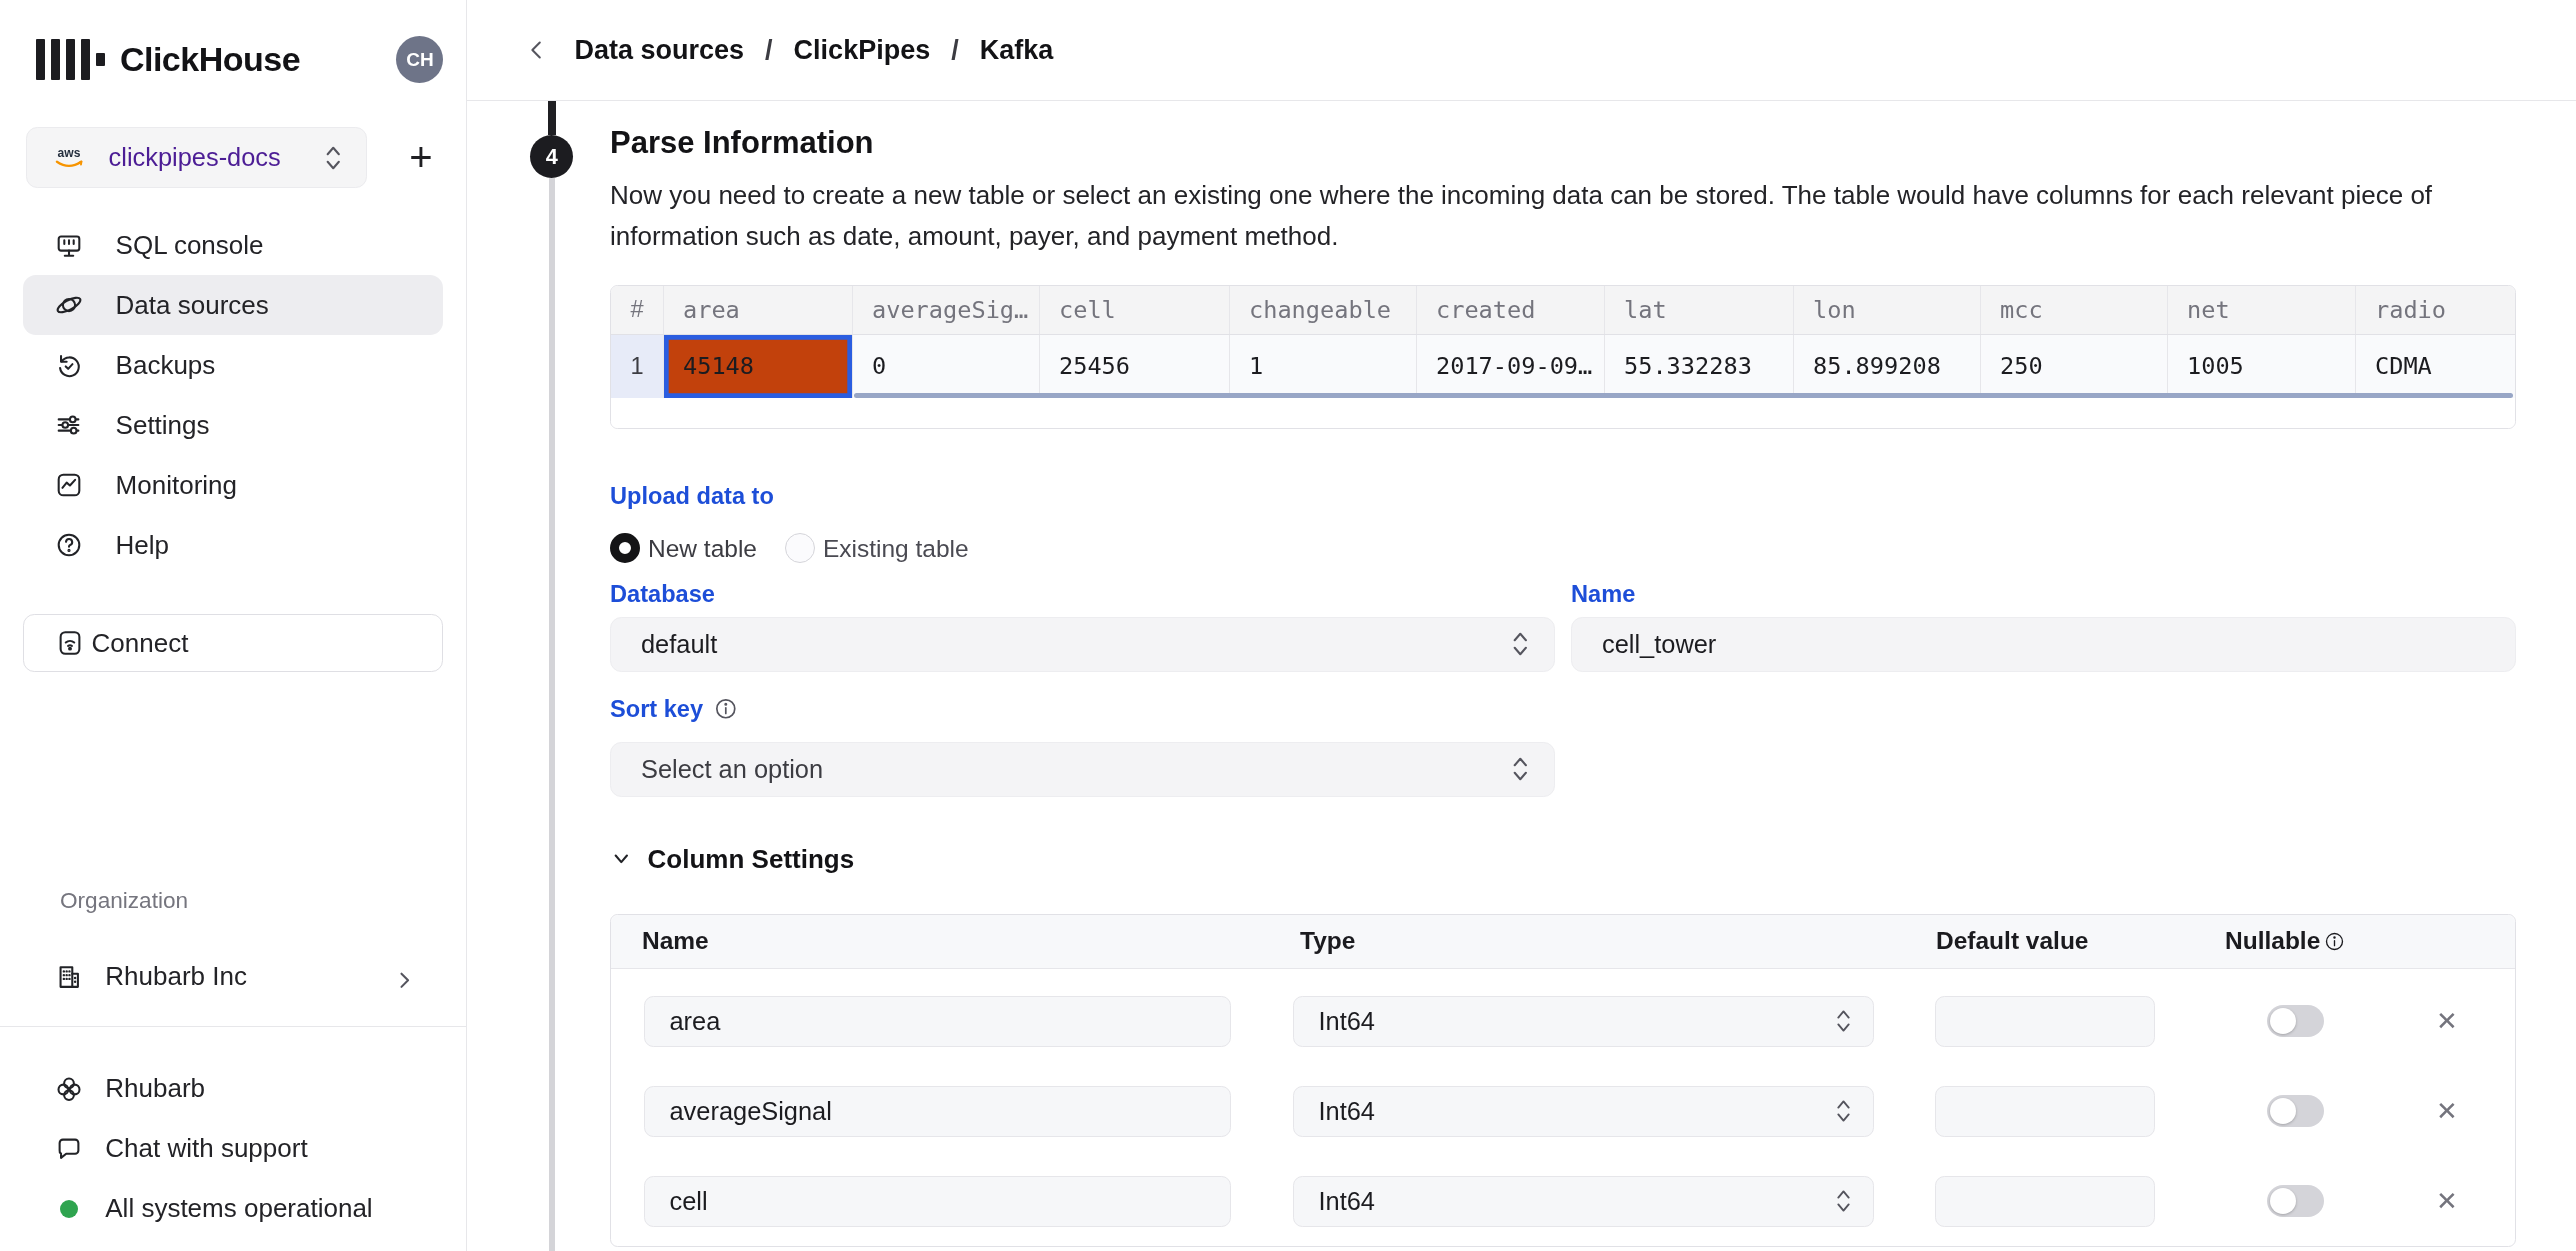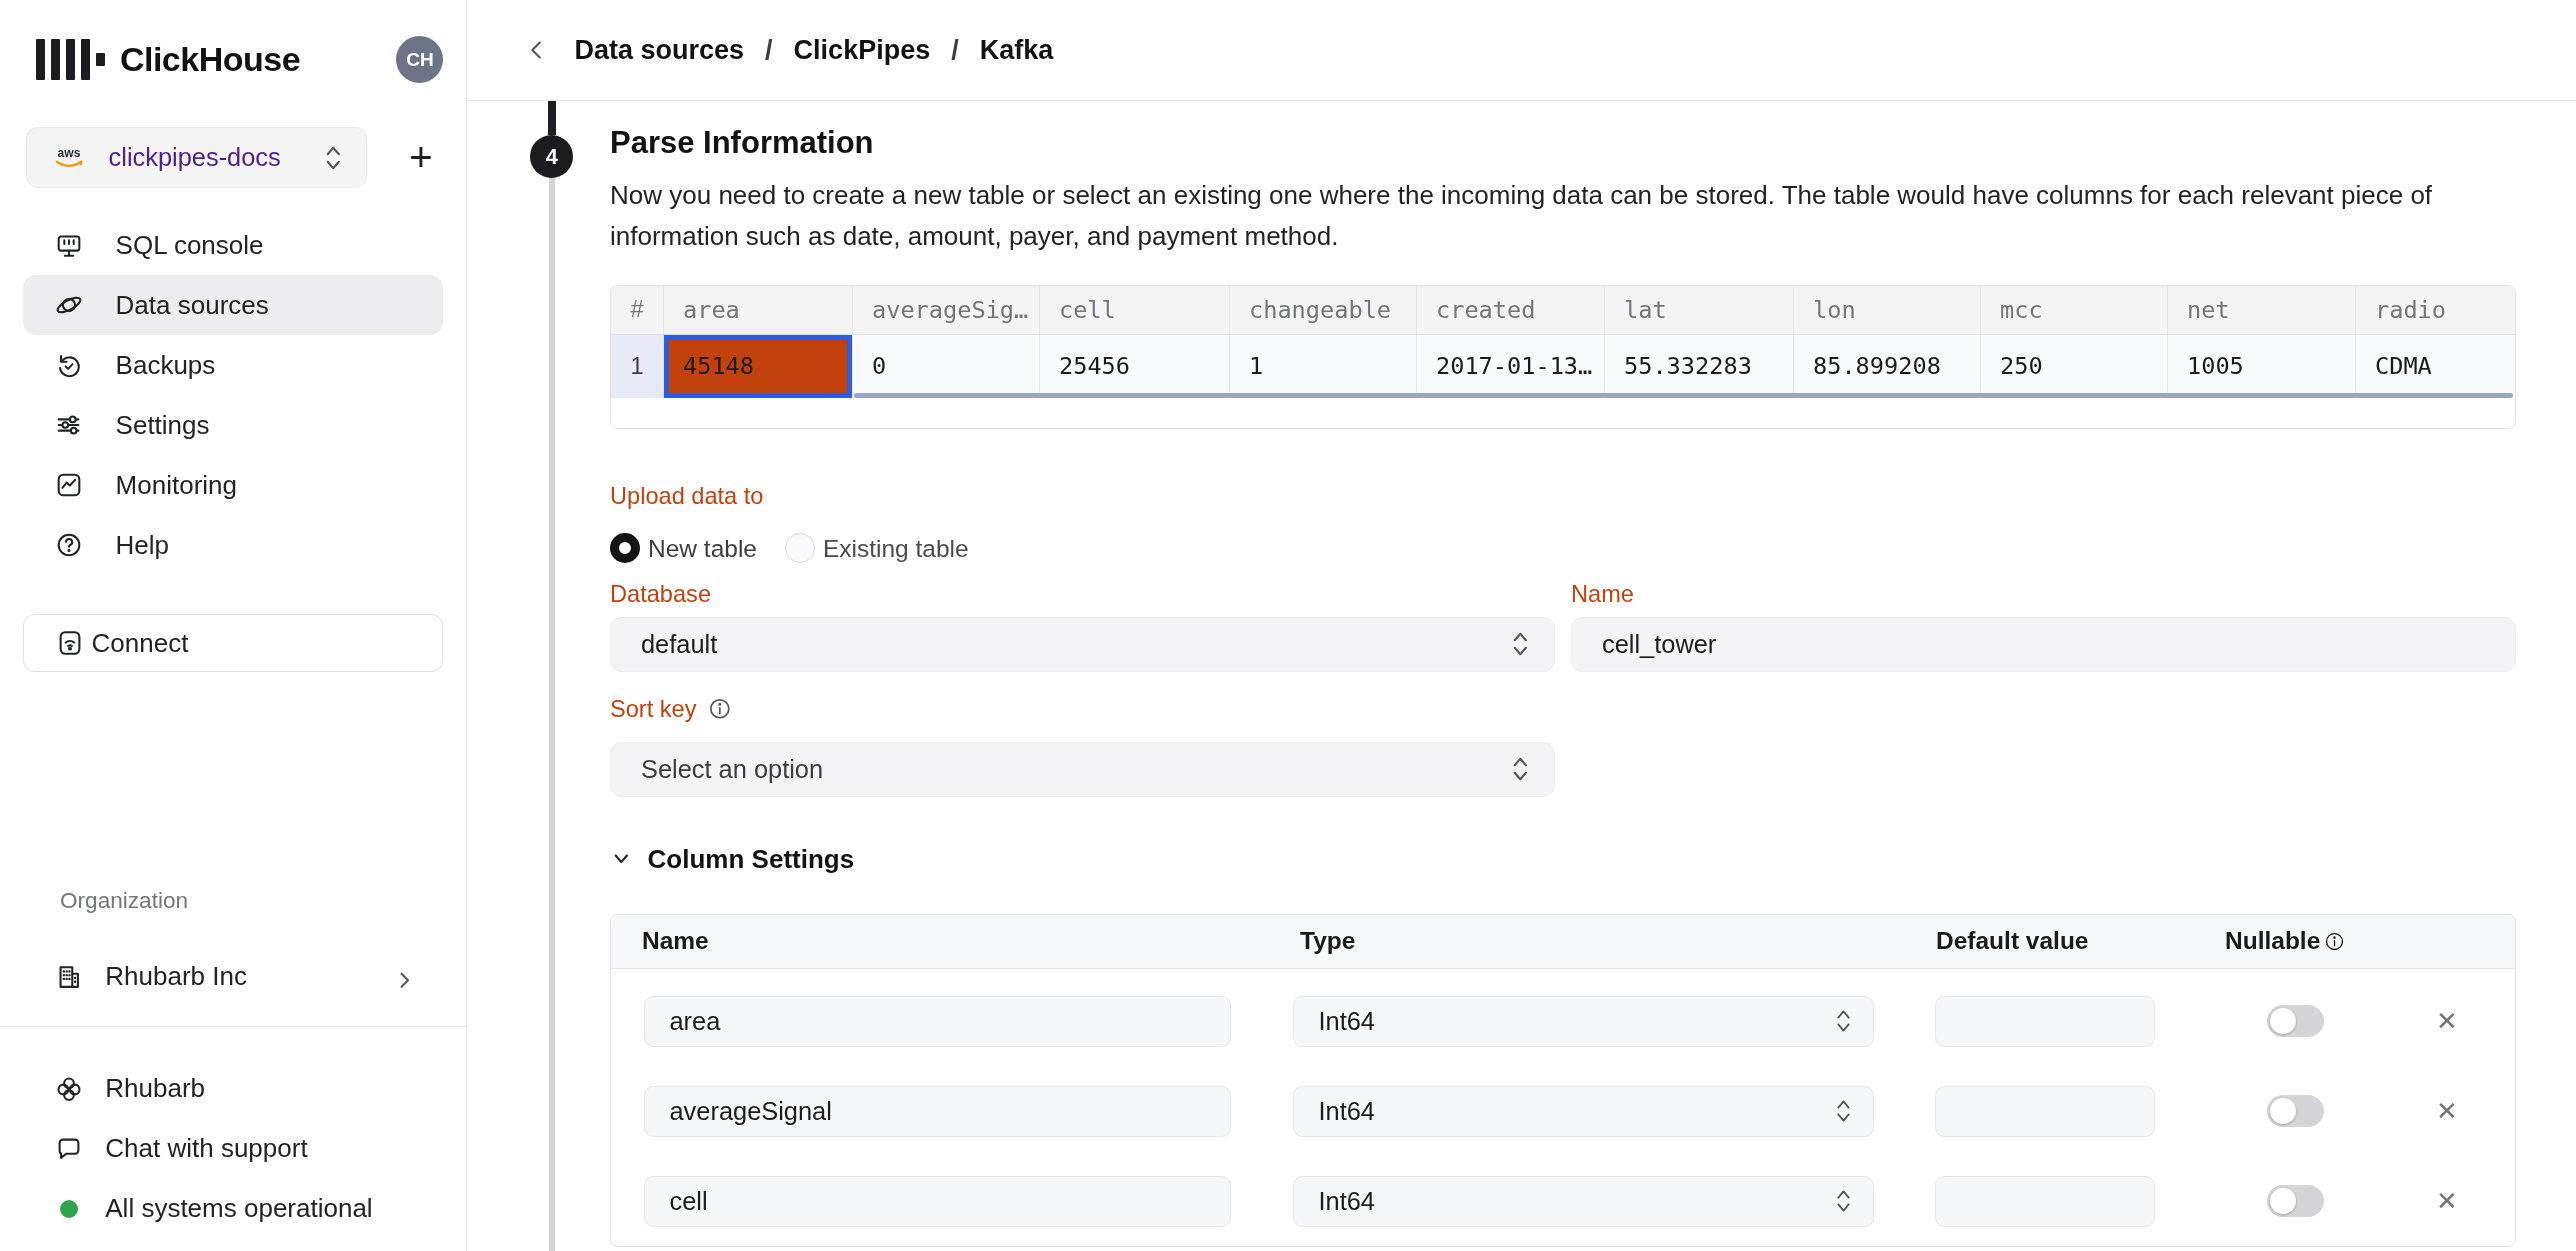--- a/index.html
+++ b/index.html
@@ -83,21 +83,21 @@
   .pc.c1{width:189px}.pc.c2{width:187px}.pc.c3{width:190px}.pc.c4{width:187px}.pc.c5{width:188px}
   .pc.c6{width:189px}.pc.c7{width:187px}.pc.c8{width:187px}.pc.c9{width:188px}
   .pc.c10{flex:1; border-right:none;}
   .prow.data .pc.c0 { background:#e7ebf8; color:#3c3c42; }
   .pc.selected { box-shadow:inset 0 0 0 4.7px #2b5de0; background:#c2410c; }
   .ptable .bottom-strip { height:30px; background:#fff; }
   .hscrollbar { position:absolute; left:243px; right:1.9px; top:107px; height:5.7px;
     background:#98a6c6; border-radius:2.8px; }
 
   
-  .field-label { font-size:23.6px; color:#c2410c; line-height:28px; }
+  .field-label { font-size:23.6px; color:#1d4ed8; line-height:28px;font-weight:bold; }
   .upload-label { margin-top:53px; }
   .radio-row { margin-top:19px; display:flex; align-items:center; gap:28px; height:32px; }
   .radio-opt { display:flex; align-items:flex-end; gap:8px; cursor:pointer;margin-top:6px; }
   .radio-circle { width:30px; height:30px; border-radius:50%; flex:none; }
   .radio-circle.on { border:9.4px solid #141416; background:#fff; }
   .radio-circle.off { border:1.9px solid #d5d5da; background:#fbfbfd; }
   .radio-text { font-size:24.5px; color:#4a4a52; }
 
   .two-col { display:flex; gap:16px; width:1906px; }
   .two-col > div { flex:1; }
@@ -319,21 +319,21 @@
           <div class="pc c8">mcc</div>
           <div class="pc c9">net</div>
           <div class="pc c10">radio</div>
         </div>
         <div class="prow data">
           <div class="pc c0">1</div>
           <div class="pc c1 selected">45148</div>
           <div class="pc c2">0</div>
           <div class="pc c3">25456</div>
           <div class="pc c4">1</div>
-          <div class="pc c5">2017-01-13…</div>
+          <div class="pc c5">2017-09-09…</div>
           <div class="pc c6">55.332283</div>
           <div class="pc c7">85.899208</div>
           <div class="pc c8">250</div>
           <div class="pc c9">1005</div>
           <div class="pc c10">CDMA</div>
         </div>
         <div class="bottom-strip"></div>
         <div class="hscrollbar"></div>
       </div>
 

